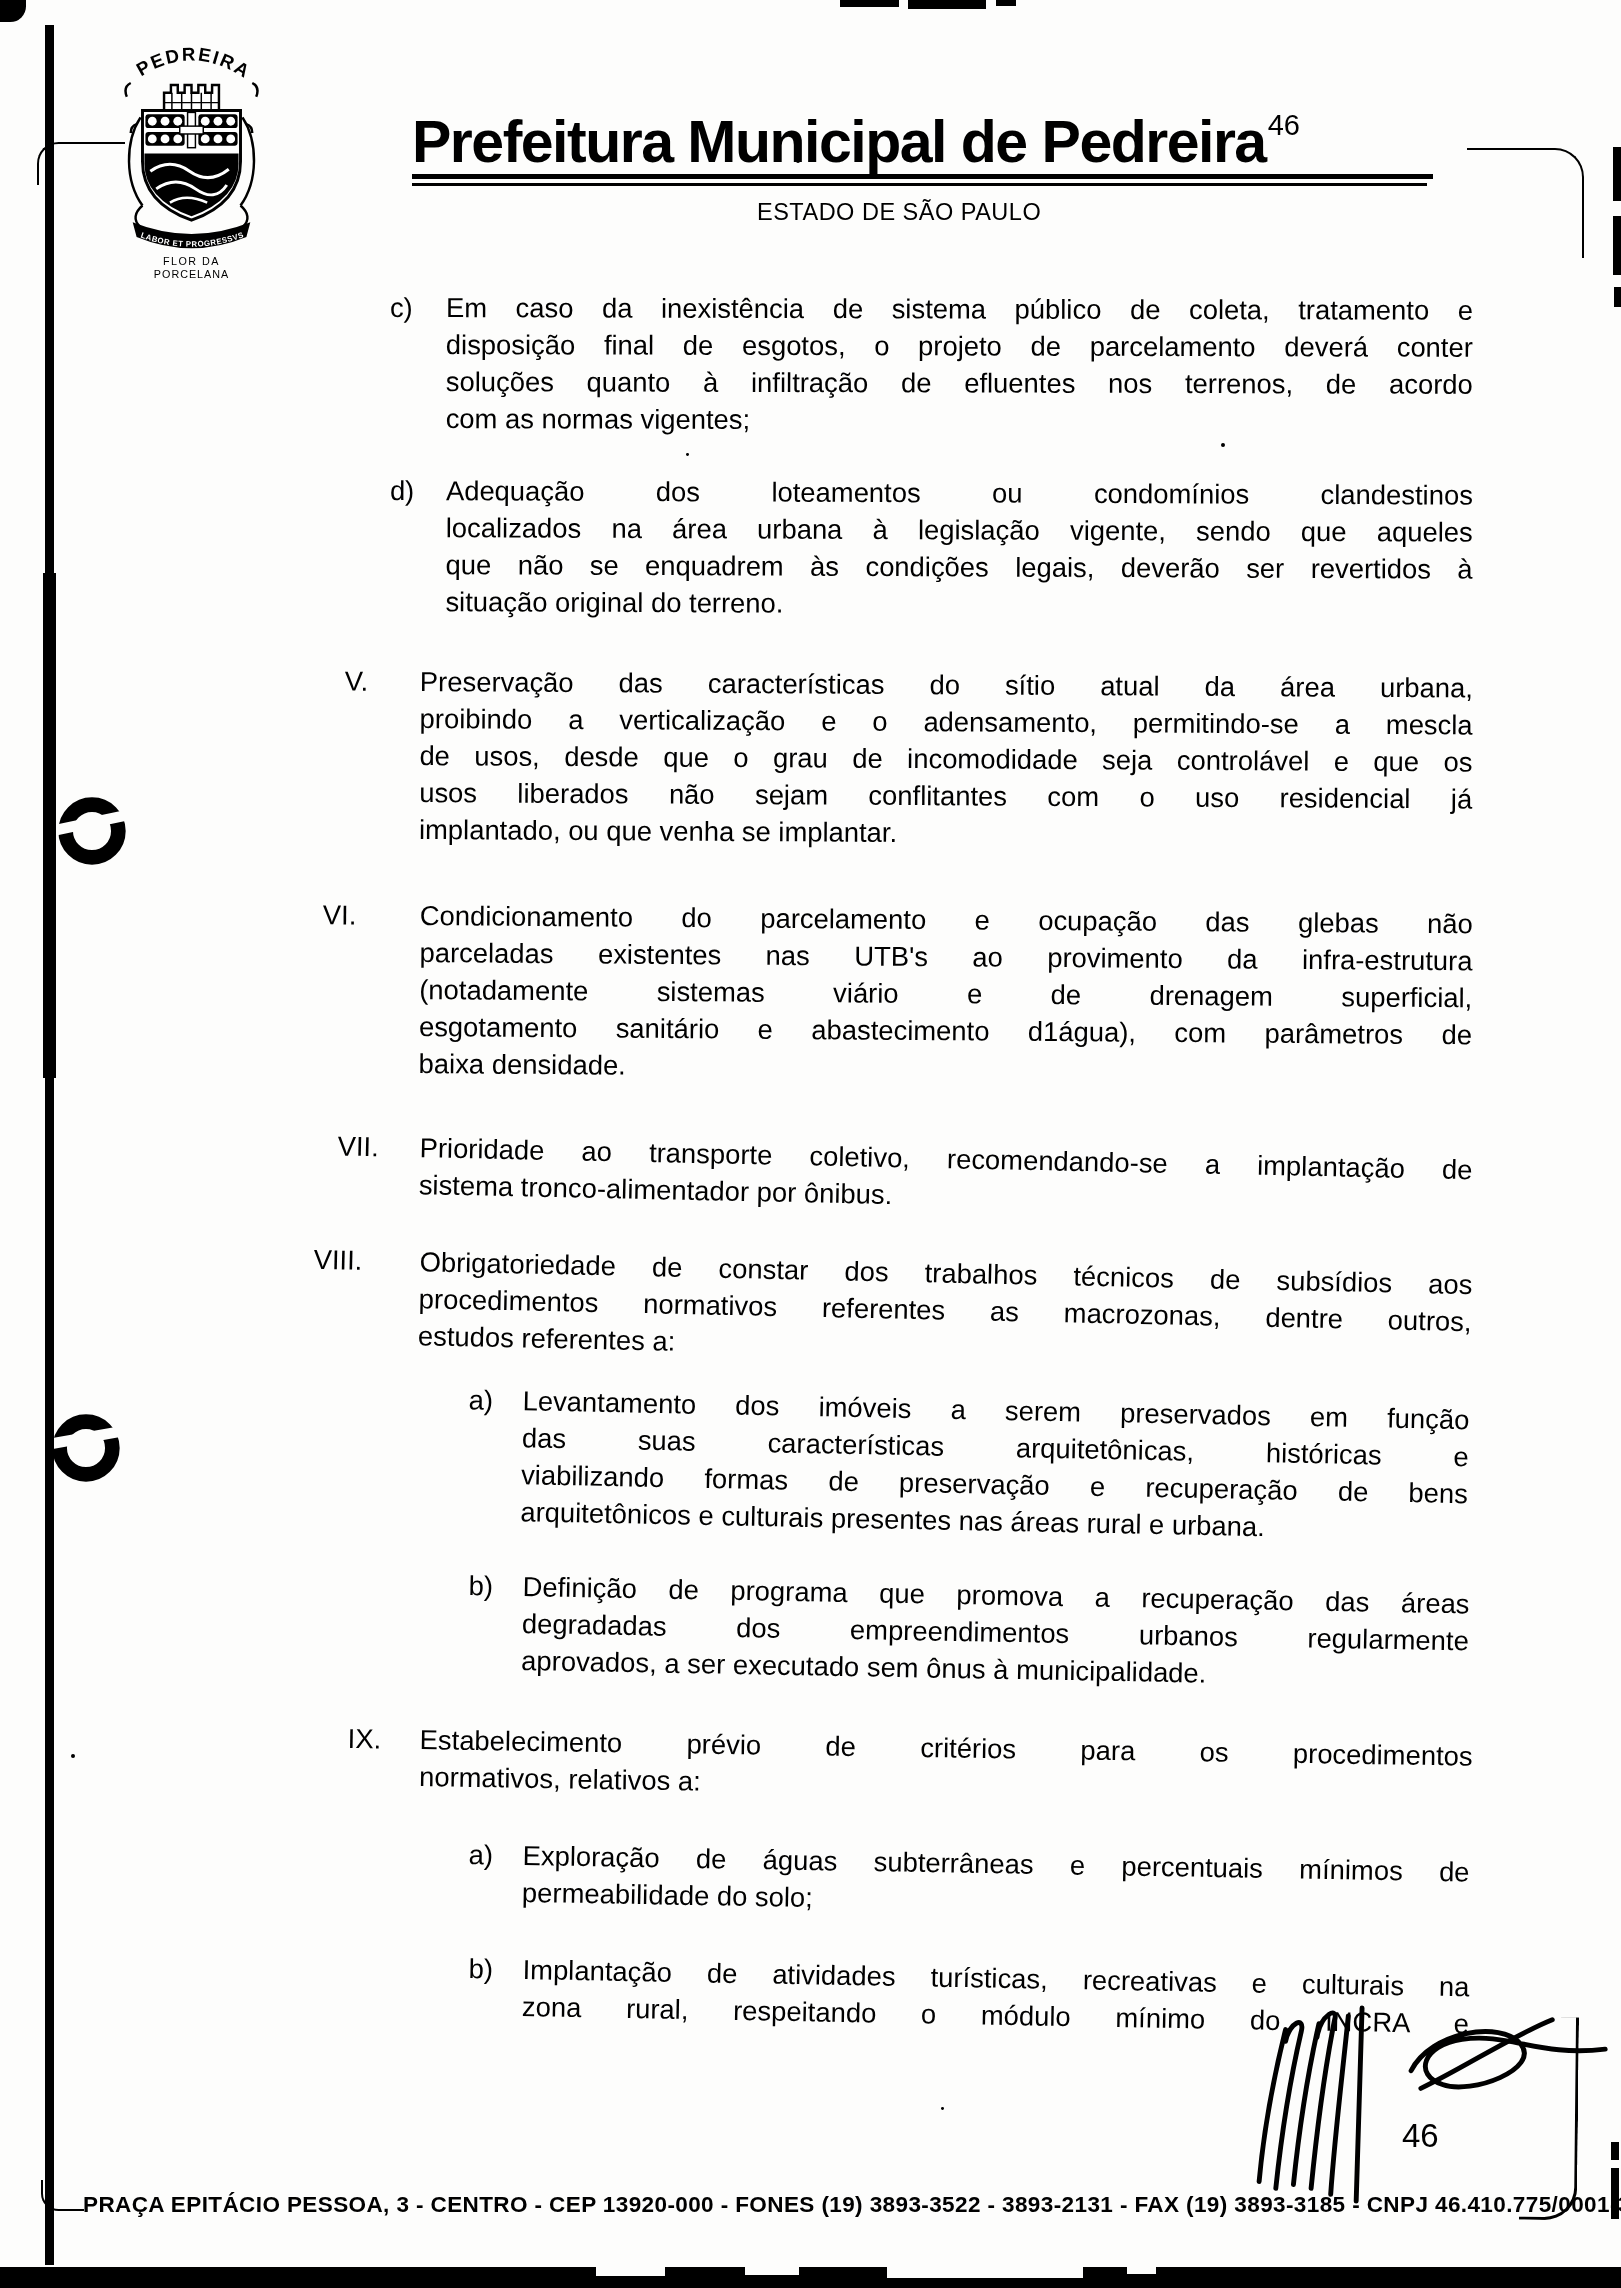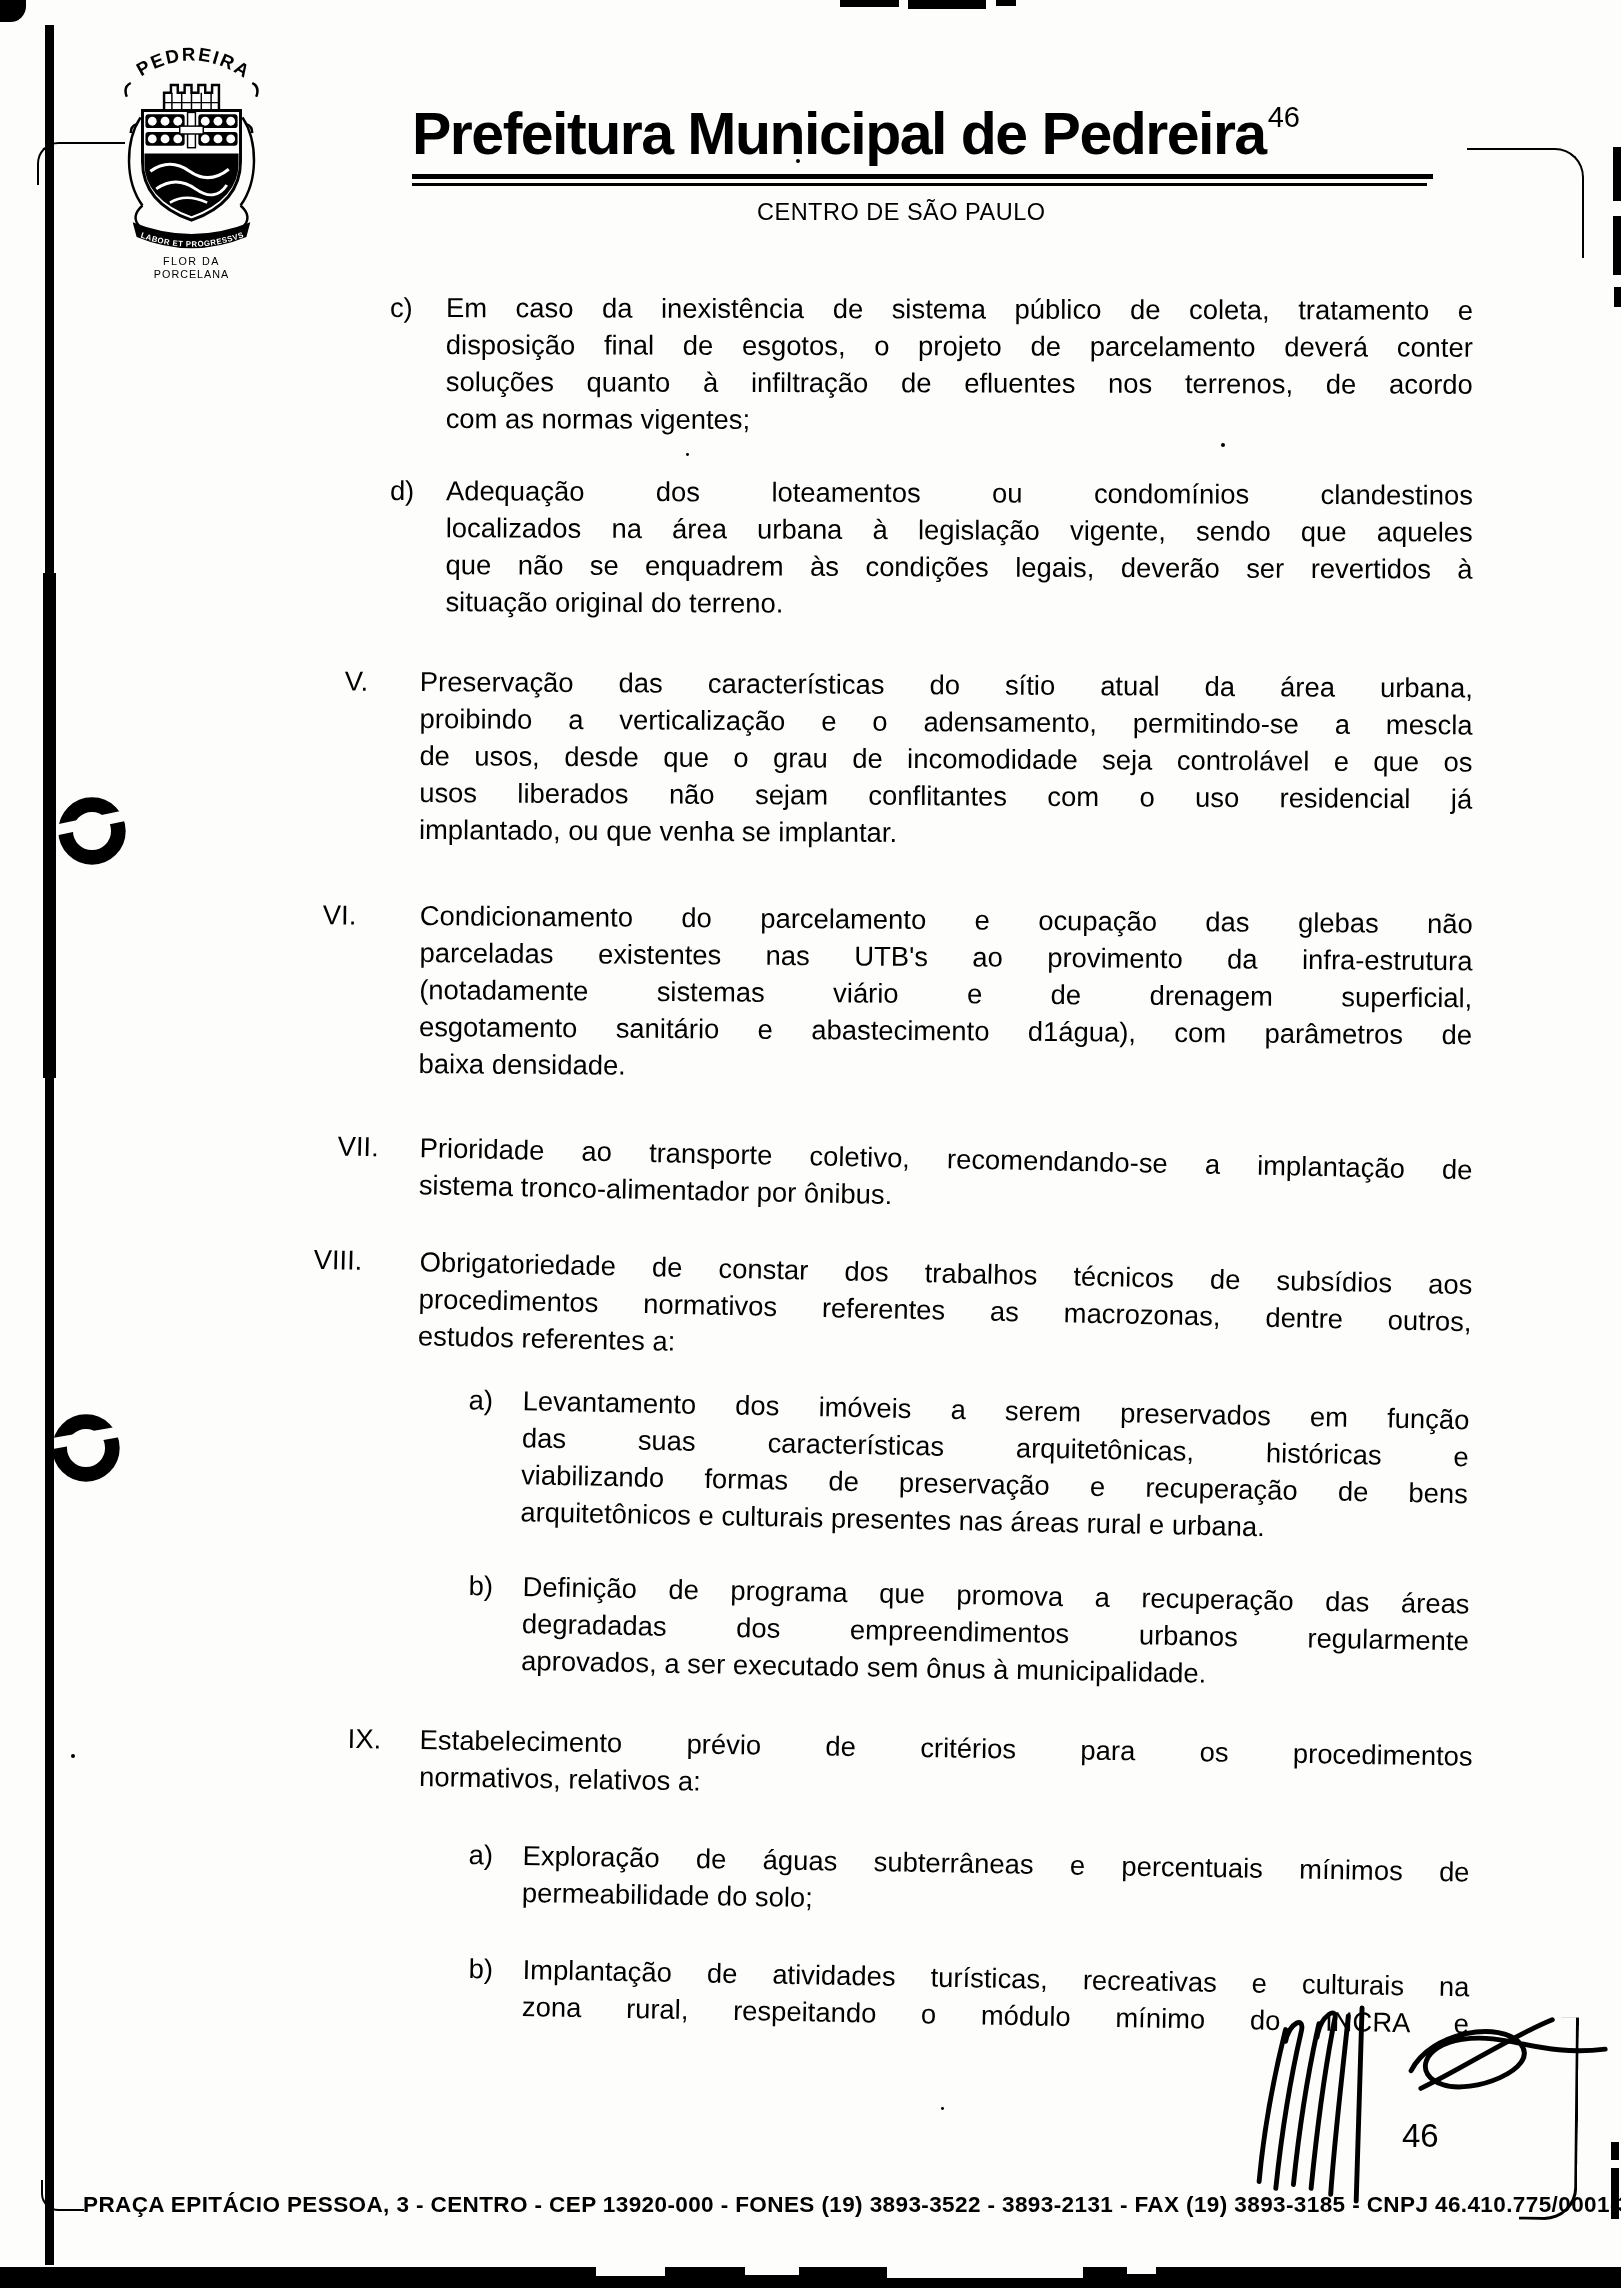--- a/index.html
+++ b/index.html
@@ -1,20 +1,20 @@
 <!DOCTYPE html>
 <html><head>
 <meta charset="utf-8">
 <style>
   html,body{margin:0;padding:0;background:#777;}
   #page{position:relative;width:1621px;height:2289px;background:#fdfdfc;overflow:hidden;
         font-family:"Liberation Sans",sans-serif;color:#000;}
   .abs{position:absolute;}
   
-  #title{position:absolute;left:412px;top:100px;font-size:59px;font-weight:700;
+  #title{position:absolute;left:412px;top:108px;font-size:59px;font-weight:700;
          letter-spacing:-1.5px;white-space:nowrap;}
   #title sup{font-size:29px;font-weight:400;letter-spacing:0;position:relative;top:-5.9px;left:2px;}
   .rule{position:absolute;background:#000;}
   #subtitle{position:absolute;left:757px;top:199px;font-size:23.5px;letter-spacing:0.5px;white-space:nowrap;}
   
   .item{position:absolute;left:0;width:1621px;transform-origin:412px 0;}
   .ilabel{position:absolute;top:0;font-size:27.4px;line-height:37px;}
   .lines{position:absolute;top:0;}
   .line{font-size:27.4px;line-height:37px;text-align:justify;text-align-last:justify;
         -moz-text-align-last:justify;white-space:normal;}
@@ -89,21 +89,21 @@
     <text font-size="8" font-weight="700" fill="#fff" letter-spacing=".5" font-family="Liberation Sans, sans-serif">
       <textPath href="#arcMotto" startOffset="4">LABOR ET PROGRESSVS</textPath>
     </text>
     <text x="80" y="236" font-size="11" letter-spacing="1.5" text-anchor="middle" font-family="Liberation Sans, sans-serif">FLOR DA</text>
     <text x="80" y="249" font-size="11" letter-spacing="1" text-anchor="middle" font-family="Liberation Sans, sans-serif">PORCELANA</text>
   </svg>
 
   <div id="title"><span>Prefeitura Municipal de Pedreira</span><sup>46</sup></div>
   <div class="rule" style="left:412px;top:174px;width:1021px;height:4.9px;"></div>
   <div class="rule" style="left:412px;top:183px;width:1015px;height:2.9px;"></div>
-  <div id="subtitle">CENTRO DE SÃO PAULO</div>
+  <div id="subtitle">ESTADO DE SÃO PAULO</div>
 
   <div class="corner" style="left:37px;top:142px;width:86px;height:41px;border-top:2.9px solid #000;border-left:2.9px solid #000;border-top-left-radius:21.6px;"></div>
   <div class="corner" style="left:1467px;top:148px;width:115px;height:108px;border-top:2.9px solid #000;border-right:2.9px solid #000;border-top-right-radius:29px;"></div>
   <div class="corner" style="left:1520px;top:2017px;width:55px;height:200px;border-bottom:3.9px solid #000;border-right:3.9px solid #000;border-bottom-right-radius:33px;transform:rotate(.6deg);"></div>
   <div class="corner" style="left:41px;top:2180px;width:41px;height:29px;border-bottom:2.9px solid #000;border-left:2.9px solid #000;border-bottom-left-radius:17.6px;"></div>
 
   <div class="item" style="top:289px;transform:rotate(.15deg);">
     <span class="ilabel" style="left:390px;">c)</span>
     <div class="lines" style="left:446px;width:1027px;">
       <div class="line">Em caso da inexistência de sistema público de coleta, tratamento e</div>

